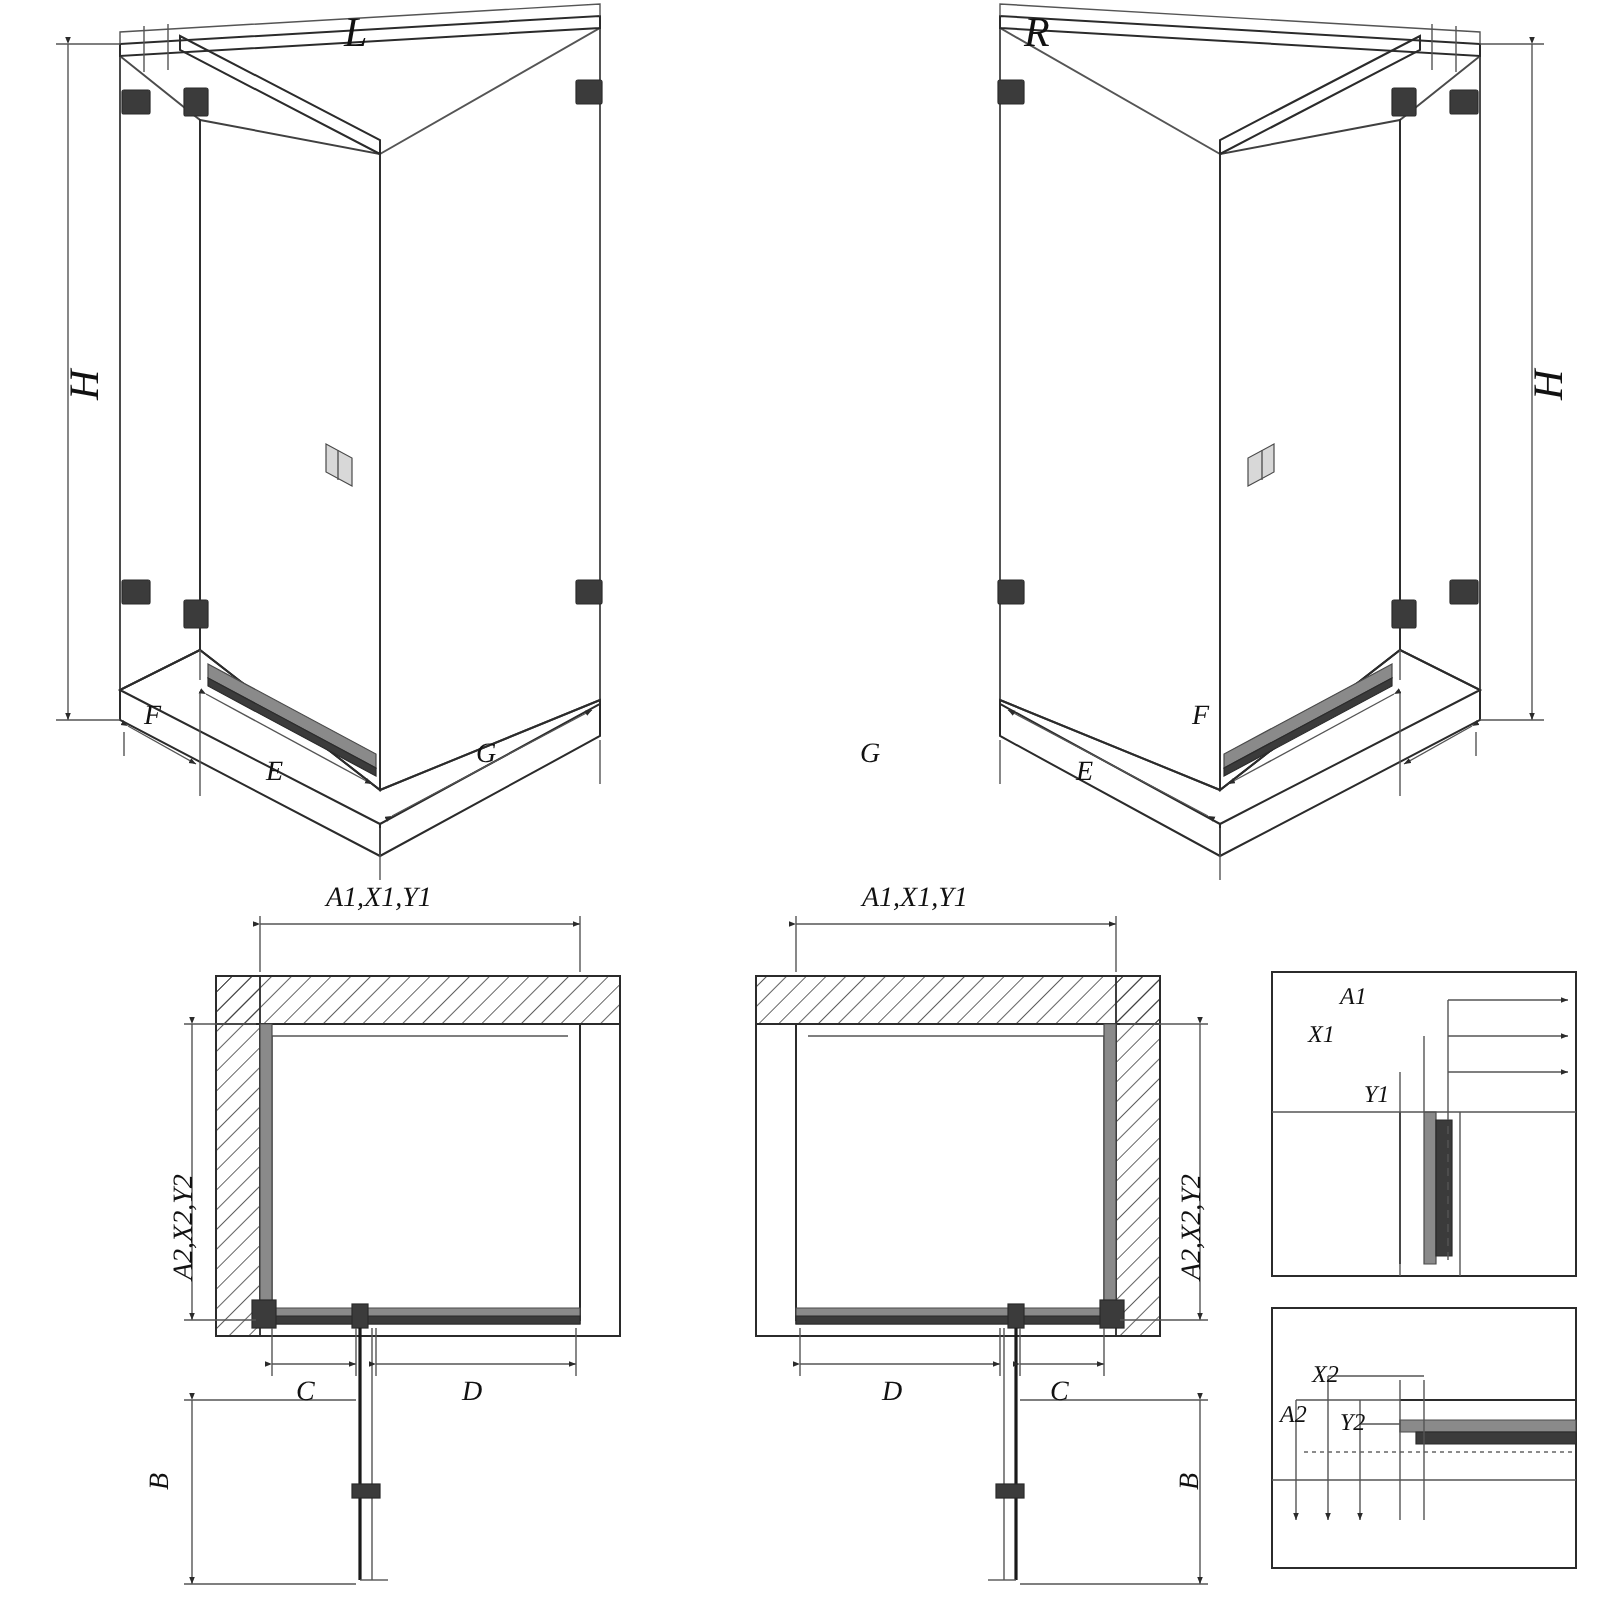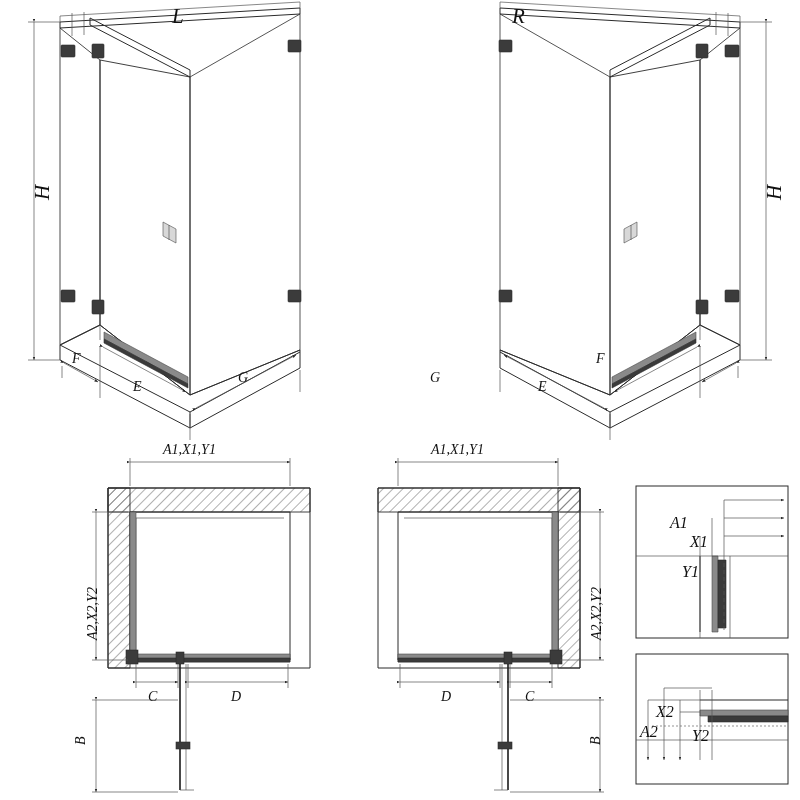--- a/index.html
+++ b/index.html
@@ -37,21 +37,21 @@
   .hatch { fill: url(#hatchPat); stroke: #2b2b2b; stroke-width: 0.9; }
   .lbl {
     position: absolute;
     font-family: "Liberation Serif", serif;
     color: #111;
     white-space: nowrap;
     line-height: 1;
   }
   .lbl-big { font-size: 21px; font-style: italic; }
   .lbl-mid { font-size: 14px; font-style: italic; }
-  .lbl-sm  { font-size: 16px; font-style: italic; margin-top: 23px; }
+  .lbl-sm  { font-size: 12px; font-style: italic; }
   .rot90 { transform: rotate(-90deg); transform-origin: 0 0; }
 </style>
 </head>
 <body>
 
 <div id="stage">
 
   <svg class="diagram" viewBox="0 0 800 800">
     <defs>
       <pattern id="hatchPat" width="7" height="7" patternTransform="rotate(45)" patternUnits="userSpaceOnUse">
@@ -295,20 +295,20 @@
 
   <div class="lbl lbl-mid" style="left:148px; top:690px;">C</div>
   <div class="lbl lbl-mid" style="left:231px; top:690px;">D</div>
   <div class="lbl lbl-mid rot90" style="left:74px; top:745px;">B</div>
 
   <div class="lbl lbl-mid" style="left:525px; top:690px;">C</div>
   <div class="lbl lbl-mid" style="left:441px; top:690px;">D</div>
   <div class="lbl lbl-mid rot90" style="left:589px; top:745px;">B</div>
 
   <div class="lbl lbl-sm" style="left:670px; top:492px;">A1</div>
-  <div class="lbl lbl-sm" style="left:690px; top:511px;">X1</div>
+  <div class="lbl lbl-sm" style="left:654px; top:511px;">X1</div>
   <div class="lbl lbl-sm" style="left:682px; top:541px;">Y1</div>
 
   <div class="lbl lbl-sm" style="left:640px; top:701px;">A2</div>
   <div class="lbl lbl-sm" style="left:656px; top:681px;font-style:italic;">X2</div>
-  <div class="lbl lbl-sm" style="left:692px; top:705px;">Y2</div>
+  <div class="lbl lbl-sm" style="left:670px; top:705px;">Y2</div>
 
 </div>
 
 </body></html>

